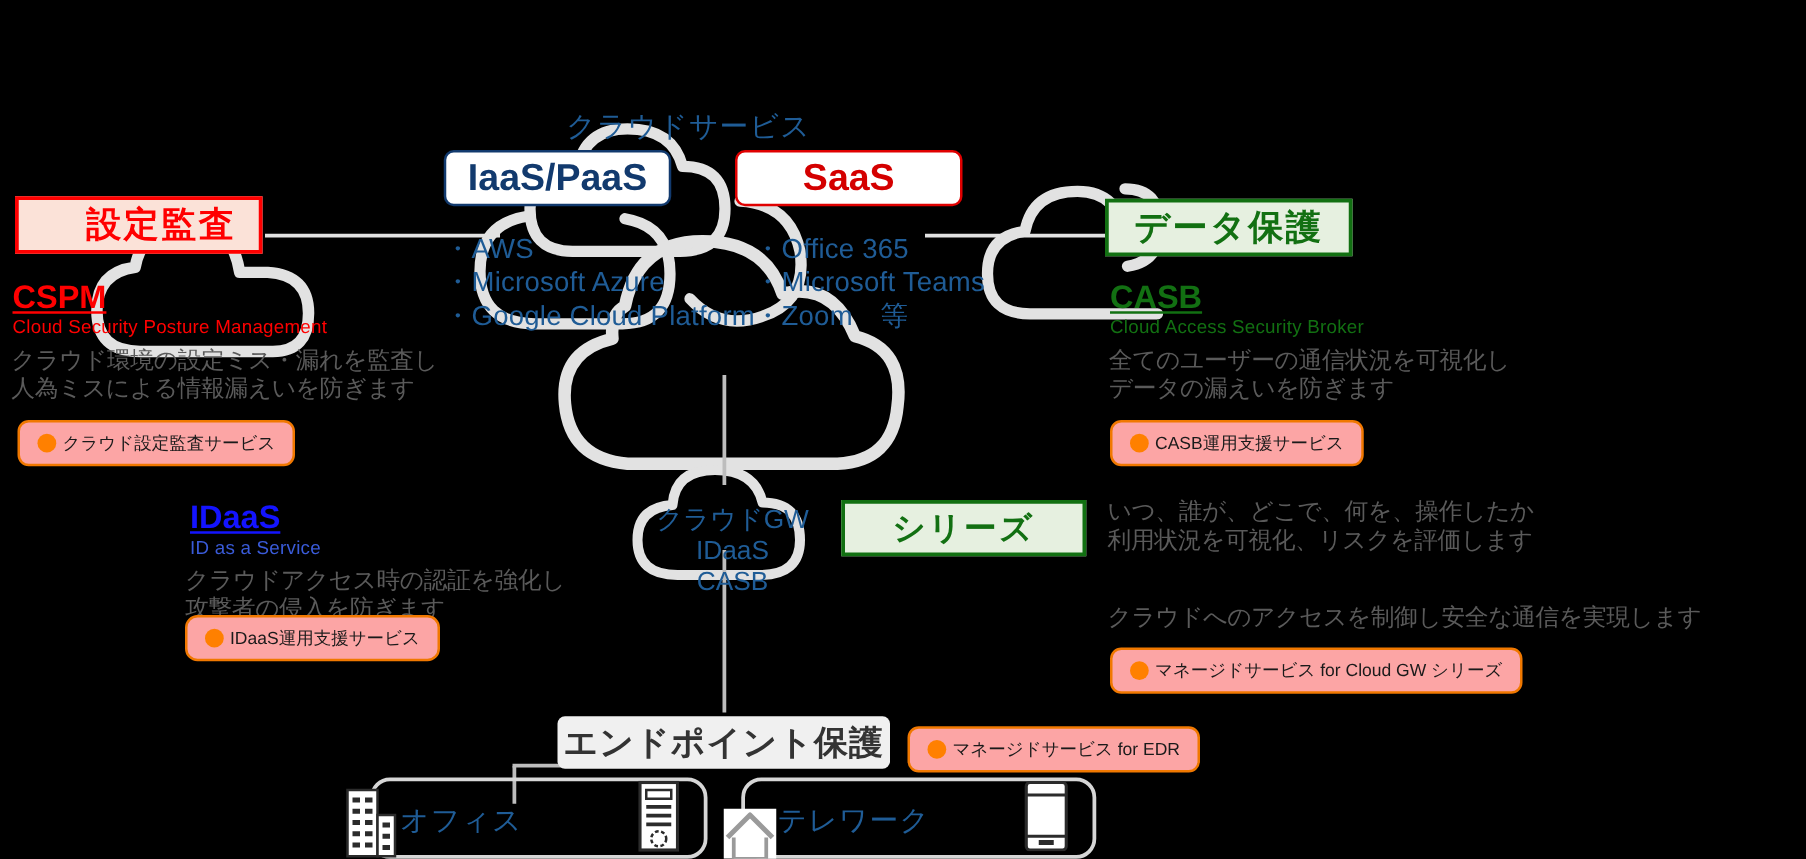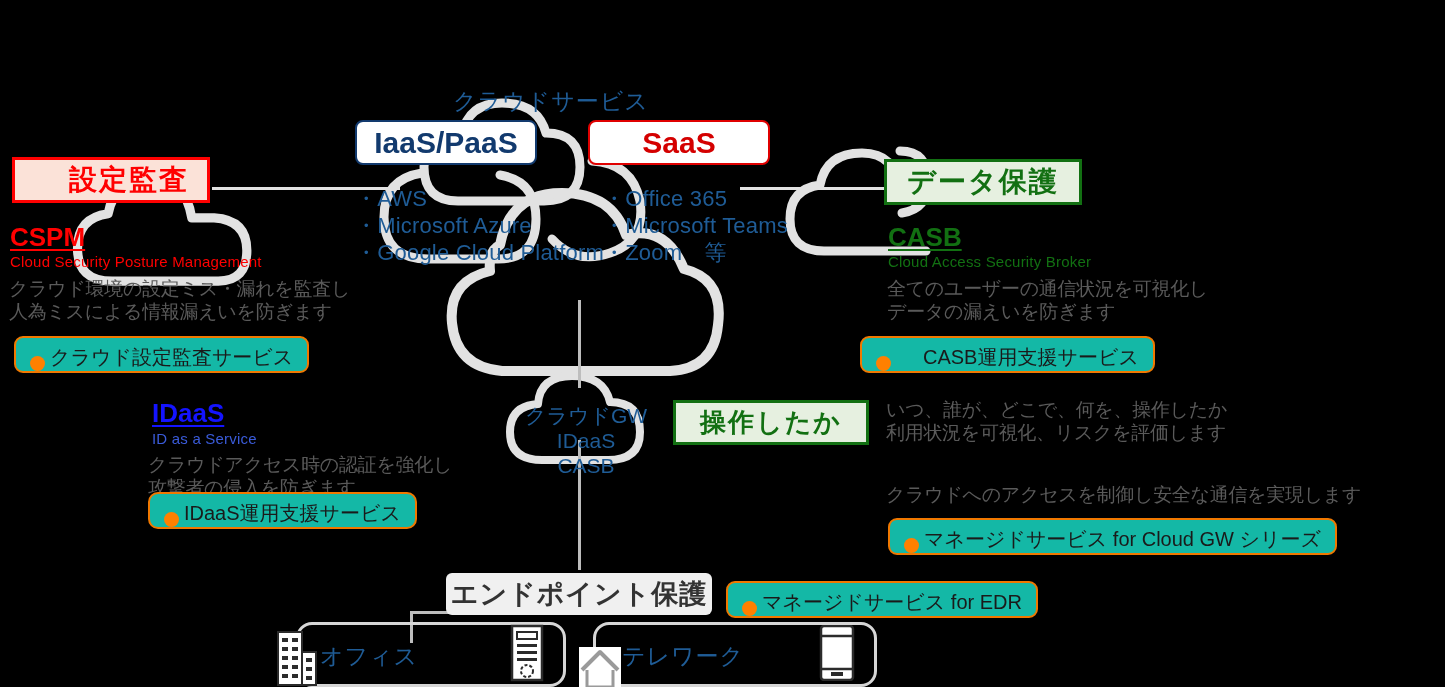--- a/index.html
+++ b/index.html
@@ -23,22 +23,22 @@
   .box-idaas{background:#dee7f6;border:3px solid #1414ff;color:#1414ff;
             font-size:27px;border-radius:0;letter-spacing:1px;}
   .box-green{background:#e6f0e0;border:3px solid #127012;color:#127012;
             font-size:26px;border-radius:0;letter-spacing:2px;}
   .box-gray{background:#f0f0f0;border:0;color:#333;font-size:27px;letter-spacing:1px;}
 
   .box-iaas{background:#ffffff;border:2px solid #123a6e;color:#123a6e;font-size:30px;border-radius:8px;}
   .box-saas{background:#ffffff;border:2px solid #e00000;color:#d40000;font-size:30px;border-radius:8px;}
 
   
-  .svc{box-sizing:border-box;display:flex;align-items:flex-end;border:2px solid #f07800;
-       background:#14b8a6;border-radius:9px;color:#1a1a1a;font-size:20px;
+  .svc{box-sizing:border-box;display:flex;align-items:center;border:2px solid #f07800;
+       background:#fca5a5;border-radius:9px;color:#1a1a1a;font-size:14px;
        padding:0 14px;height:37px;white-space:nowrap;}
   .svc .dot{display:inline-block;width:15px;height:15px;border-radius:50%;
             background:#ff8000;margin-right:5px;flex:0 0 auto;}
 
   
   .cloudlist{color:#1f5c96;font-size:22px;line-height:27px;white-space:pre-line;letter-spacing:0.2px;}
 
   
   .hline{background:#e2e2e2;height:3px;}
   .vline{background:#bdbdbd;width:3px;}
@@ -104,39 +104,39 @@
   <div class="abs svc" style="left:14px;top:336px;">
     <span class="dot"></span>
     <span>クラウド設定監査サービス</span>
   </div>
 
   <div class="abs pill box-casb" style="left:884px;top:159px;width:198px;height:46px;">データ保護</div>
   <div class="abs acro" style="left:888px;top:222px;color:#127012;">CASB</div>
   <div class="abs acro-sub" style="left:888px;top:253px;color:#127012;">Cloud Access Security Broker</div>
   <div class="abs desc" style="left:887px;top:277px;">全てのユーザーの通信状況を可視化し
 データの漏えいを防ぎます</div>
-  <div class="abs svc" style="left:860px;top:336px;gap:27px;">
+  <div class="abs svc" style="left:888px;top:336px;">
     <span class="dot"></span>
     <span>CASB運用支援サービス</span>
   </div>
 
   <div class="abs acro" style="left:152px;top:398px;color:#1414ff;">IDaaS</div>
   <div class="abs acro-sub" style="left:152px;top:430px;color:#3a5bd9;">ID as a Service</div>
   <div class="abs desc" style="left:148px;top:453px;">クラウドアクセス時の認証を強化し
 攻撃者の侵入を防ぎます</div>
   <div class="abs svc" style="left:148px;top:492px;border-radius:10px;">
     <span class="dot"></span>
     <span>IDaaS運用支援サービス</span>
   </div>
 
   <div class="abs cloudlabel" style="left:506px;top:379px;width:160px;margin-top:24px;">クラウドGW
 IDaaS
 CASB</div>
 
-  <div class="abs pill box-green" style="left:673px;top:400px;width:196px;height:45px;">操作したか</div>
+  <div class="abs pill box-green" style="left:673px;top:400px;width:196px;height:45px;">シリーズ</div>
   <div class="abs desc" style="left:886px;top:398px;">いつ、誰が、どこで、何を、操作したか
 利用状況を可視化、リスクを評価します</div>
 
   <div class="abs desc" style="left:886px;top:483px;">クラウドへのアクセスを制御し安全な通信を実現します</div>
 
   <div class="abs svc" style="left:888px;top:518px;">
     <span class="dot"></span>
     <span>マネージドサービス for Cloud GW シリーズ</span>
   </div>
 

